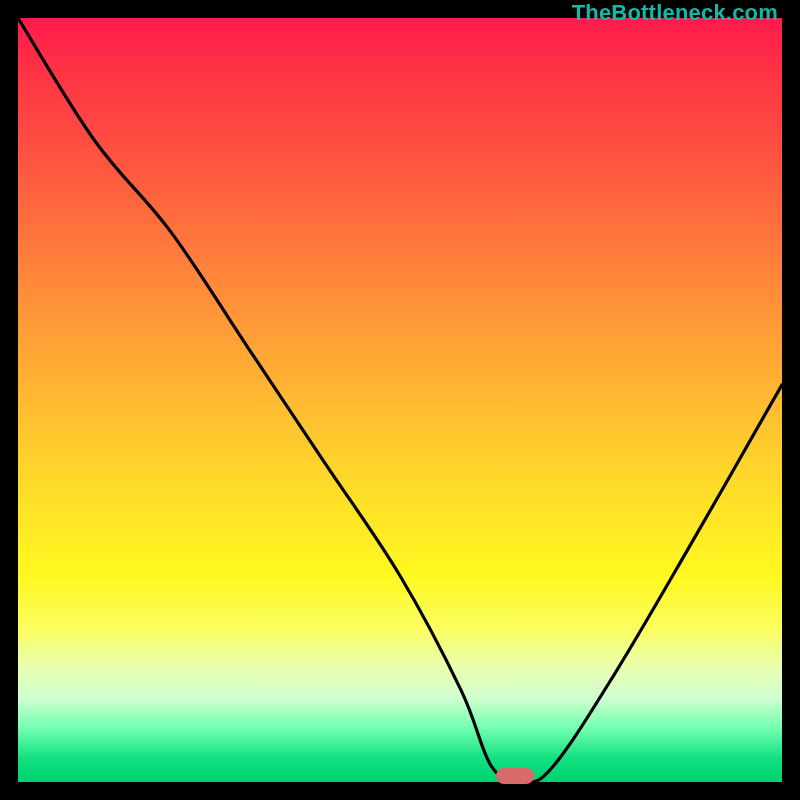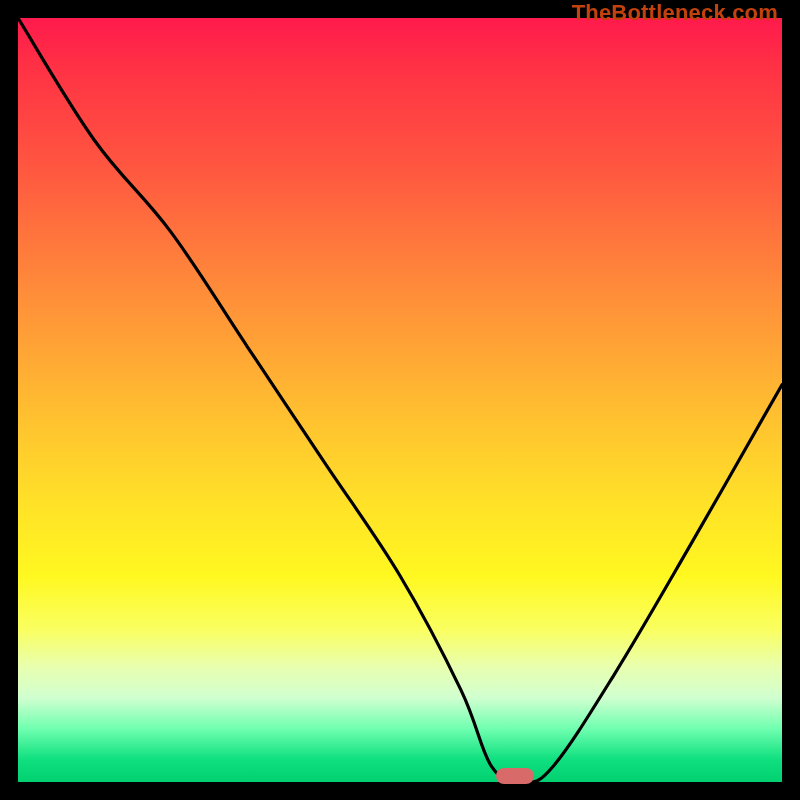--- a/index.html
+++ b/index.html
@@ -61,21 +61,21 @@
     background: #d86a6a;
     transform: translate(-50%, -50%);
   }
   .watermark {
     position: absolute;
     top: 0px;
     right: 22px;
     font-family: Arial, Helvetica, sans-serif;
     font-size: 22px;
     font-weight: 600;
-    color: #c2410c;
+    color: #14b8a6;
     letter-spacing: 0.2px;
   }
 </style>
 </head>
 <body>
 
 <div class="frame">
   <div class="plot-area">
     <div class="gradient"></div>
 

